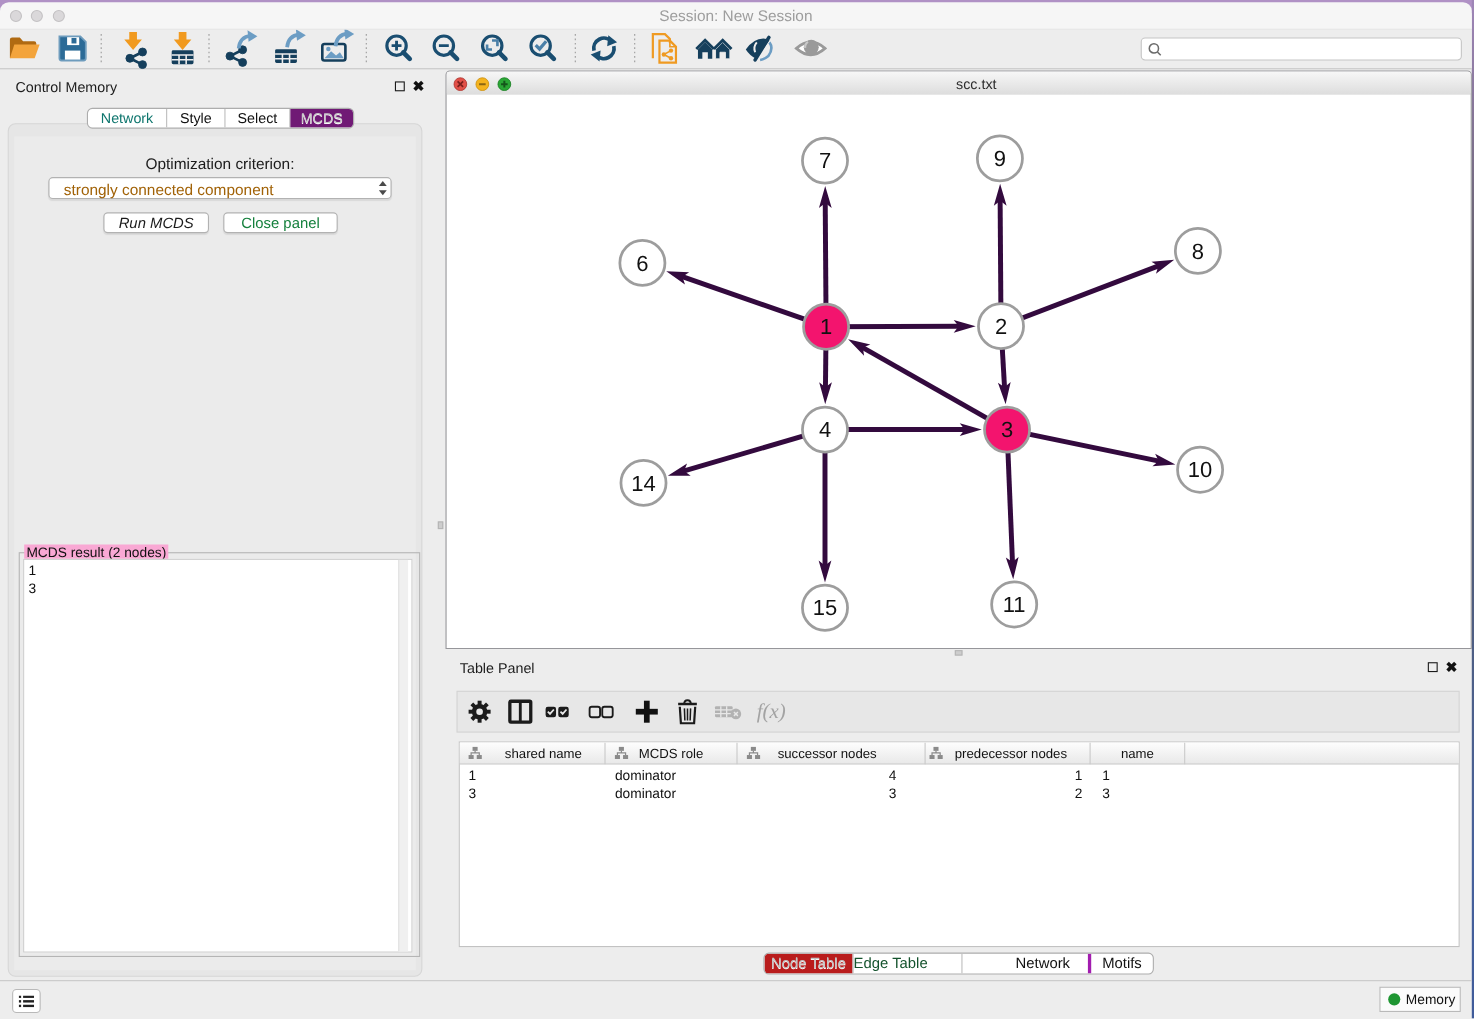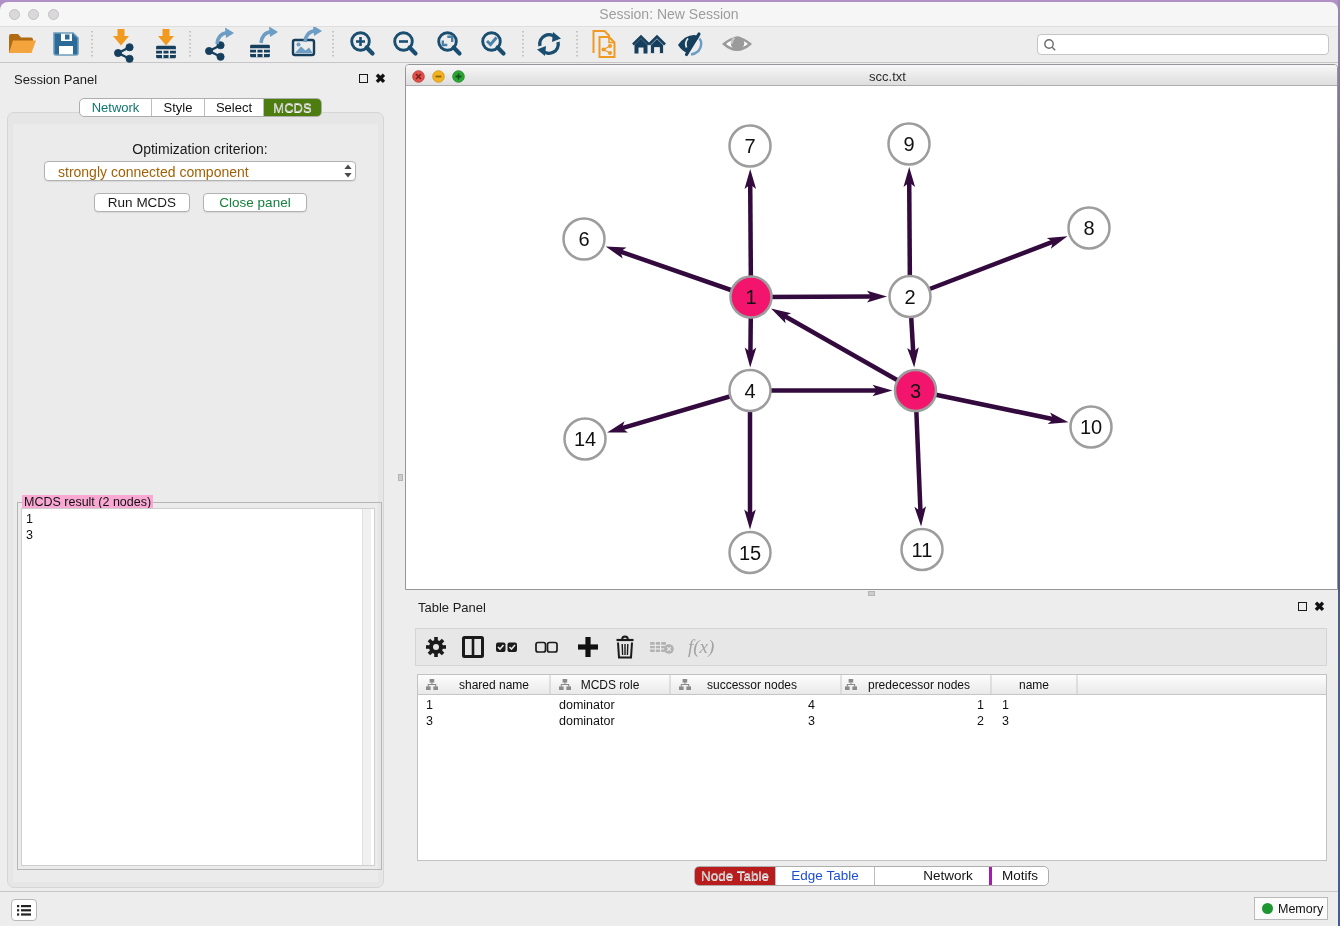--- a/index.html
+++ b/index.html
@@ -173,44 +173,44 @@
     <path d="M-2.5 -6 Q-5.5 -4 -5 -0.5" stroke="#c9c9c9" stroke-width="2" fill="none"></path>
   </g>
 </svg>
 
 <div class="abs" style="left:1037px;top:34px;width:292px;height:21px;background:#fff;border:1px solid #c5c5c5;border-radius:4px;"></div>
 <svg class="abs" style="left:1042px;top:37px;" width="16" height="16" viewBox="0 0 16 16">
     <circle cx="7" cy="7" r="4.2" fill="none" stroke="#6b6b6b" stroke-width="1.4"></circle>
     <line x1="10.2" y1="10.2" x2="13.2" y2="13.2" stroke="#6b6b6b" stroke-width="1.4"></line>
   </svg>
 
-<div class="abs" style="left:14px;top:72px;font-size:13px;color:#1c1c1c;">Session Panel</div>
+<div class="abs" style="left:14px;top:72px;font-size:13px;color:#1c1c1c;">Control Memory</div>
 <div class="abs" style="left:359px;top:74px;width:9px;height:9px;border:1.6px solid #1a1a1a;"></div>
 <div class="abs" style="left:375px;top:71px;font-size:13px;font-weight:bold;color:#111;">✖</div>
 
 <div class="abs" style="left:7px;top:112px;width:377px;height:776px;background:#e6e6e6;border:1px solid #d6d6d6;border-radius:7px;"></div>
 <div class="abs" style="left:13px;top:124px;width:365px;height:758px;background:#ebebeb;"></div>
 
 <div class="abs" style="left:79px;top:98px;width:243px;height:19px;display:flex;border:1px solid #adadad;border-radius:5px;overflow:hidden;background:#fff;font-size:13px;">
   <div style="width:72px;border-right:1px solid #bdbdbd;text-align:center;line-height:17px;color:#0f766e;">Network</div>
   <div style="width:53px;border-right:1px solid #bdbdbd;text-align:center;line-height:17px;color:#111;">Style</div>
   <div style="width:59px;border-right:1px solid #bdbdbd;text-align:center;line-height:17px;color:#111;">Select</div>
-  <div style="flex:1;background:#4d7c0f;text-align:center;line-height:17px;color:#c9c9c9;text-shadow:0 1px 0 #fbfbfb;">MCDS</div>
+  <div style="flex:1;background:#701a75;text-align:center;line-height:17px;color:#c9c9c9;text-shadow:0 1px 0 #fbfbfb;">MCDS</div>
 </div>
 
 <div class="abs" style="left:44px;top:141px;width:312px;text-align:center;font-size:14px;color:#1a1a1a;">Optimization criterion:</div>
 
 <div class="abs" style="left:44px;top:161px;width:312px;height:20px;background:#fff;border:1px solid #b2b2b2;border-radius:4px;box-shadow:0 1px 1px rgba(0,0,0,.08);"></div>
 <div class="abs" style="left:58px;top:164px;font-size:14px;color:#a16207;">strongly connected component</div>
 <svg class="abs" style="left:343px;top:164px;" width="10" height="14" viewBox="0 0 10 14">
     <path d="M5 0.5 L8.6 5 H1.4 Z" fill="#4a4a4a"></path>
     <path d="M5 13.5 L1.4 9 H8.6 Z" fill="#4a4a4a"></path>
   </svg>
 
-<div class="abs" style="left:94px;top:193px;width:96px;height:19px;background:#fff;border:1px solid #b2b2b2;border-radius:4px;box-shadow:0 1px 1px rgba(0,0,0,.08);text-align:center;font-size:13.5px;line-height:17px;color:#1a1a1a;">Run MCDS</div>
+<div class="abs" style="left:94px;top:193px;width:96px;height:19px;background:#fff;border:1px solid #b2b2b2;border-radius:4px;box-shadow:0 1px 1px rgba(0,0,0,.08);text-align:center;font-size:13.5px;line-height:17px;color:#1a1a1a;font-style:italic;">Run MCDS</div>
 <div class="abs" style="left:203px;top:193px;width:104px;height:19px;background:#fff;border:1px solid #b2b2b2;border-radius:4px;box-shadow:0 1px 1px rgba(0,0,0,.08);text-align:center;font-size:13.5px;line-height:17px;color:#15803d;">Close panel</div>
 
 <div class="abs" style="left:17px;top:502px;width:365px;height:368px;border:1px solid #b5b5b5;"></div>
 <div class="abs" style="left:22px;top:495px;background:#f9a8d4;padding:0 2px;font-size:12.5px;color:#111;">MCDS result (2 nodes)</div>
 <div class="abs" style="left:21px;top:508px;width:354px;height:358px;background:#fff;border:1px solid #cfcfcf;"></div>
 <div class="abs" style="left:362px;top:509px;width:9px;height:356px;background:#f0f0f0;border-left:1px solid #e0e0e0;"></div>
 <div class="abs" style="left:26px;top:511px;font-size:12.5px;line-height:16px;color:#111;">1<br>3</div>
 
 <div class="abs" style="left:405px;top:64px;width:933px;height:526px;border:1px solid #96969a;border-radius:4px 4px 0 0;background:#fff;"></div>
 <div class="abs" style="left:406px;top:65px;width:931px;height:21px;background:linear-gradient(#f7f7f7,#dedede);border-bottom:1px solid #aeaeae;border-radius:3px 3px 0 0;"></div>
@@ -384,21 +384,21 @@
 <div class="abs" style="left:924px;top:698px;width:60px;text-align:right;font-size:12.5px;color:#111;">1</div>
 <div class="abs" style="left:1002px;top:698px;font-size:12.5px;color:#111;">1</div>
 <div class="abs" style="left:426px;top:714px;width:20px;font-size:12.5px;color:#111;">3</div>
 <div class="abs" style="left:559px;top:714px;font-size:12.5px;color:#111;">dominator</div>
 <div class="abs" style="left:755px;top:714px;width:60px;text-align:right;font-size:12.5px;color:#111;">3</div>
 <div class="abs" style="left:924px;top:714px;width:60px;text-align:right;font-size:12.5px;color:#111;">2</div>
 <div class="abs" style="left:1002px;top:714px;font-size:12.5px;color:#111;">3</div>
 
 <div class="abs" style="left:694px;top:866px;width:355px;height:20px;display:flex;border:1px solid #adadad;border-radius:5px;overflow:hidden;background:#fff;font-size:13.5px;">
   <div style="width:80px;background:#b91c1c;text-align:center;line-height:18px;color:#c2c2c2;text-shadow:0 1px 0 #fbfbfb;">Node Table</div>
-  <div style="width:99px;border-left:1px solid #bdbdbd;text-align:center;line-height:18px;color:#1d4ed8;">Edge Table</div>
+  <div style="width:99px;border-left:1px solid #bdbdbd;line-height:18px;color:#14532d;">Edge Table</div>
   <div style="width:115px;border-left:1px solid #bdbdbd;text-align:center;line-height:18px;color:#111;padding-left:32px;">Network Table</div>
   <div style="flex:1;border-left:3px solid #a21caf;text-align:center;line-height:18px;color:#111;">Motifs</div>
 </div>
 
 <div class="abs" style="left:0;top:891px;width:1338px;height:1px;background:#c8c8c8;"></div>
 <div class="abs" style="left:11px;top:899px;width:26px;height:22px;background:#fff;border:1px solid #b9b9b9;border-radius:4px;"></div>
 <svg class="abs" style="left:17px;top:905px;" width="14" height="11" viewBox="0 0 14 11">
   <g fill="#222">
       <rect x="0" y="0" width="2.2" height="2.2"></rect>
       <rect x="0" y="4.2" width="2.2" height="2.2"></rect>

